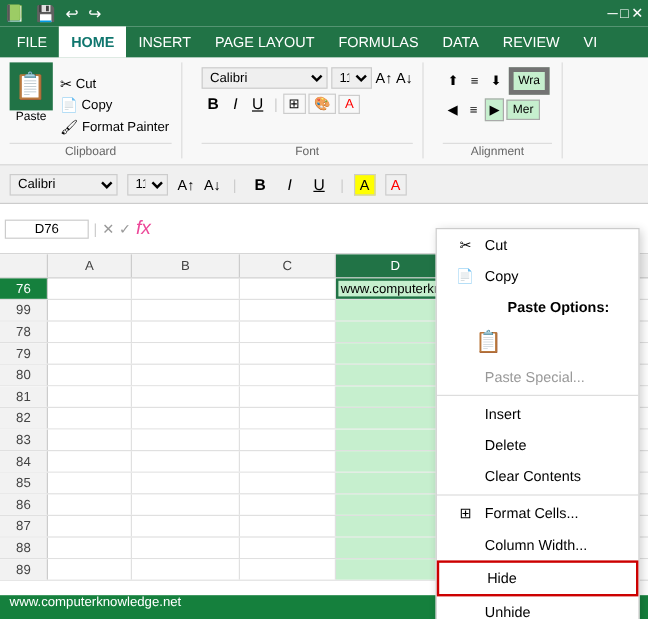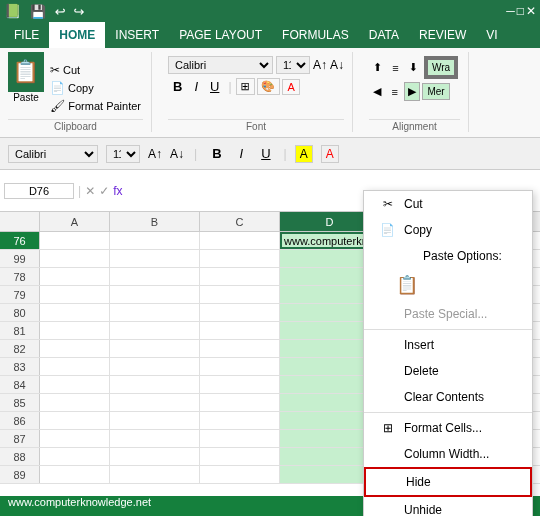--- a/index.html
+++ b/index.html
@@ -155,21 +155,21 @@
   <span style="color:#ccc;">|</span>
   <button style="background:#ffff00;border:1px solid #ccc;cursor:pointer;padding:1px 4px;font-size:12px;">A</button>
   <button style="border:1px solid #ccc;background:none;cursor:pointer;padding:1px 4px;font-size:12px;color:red;">A</button>
 </div>
 
 <div class="formula-bar">
   <input class="name-box" value="D76" style="">
   <span style="color:#ccc;">|</span>
   <span style="color:#999; cursor:pointer; font-size:12px;">✕</span>
   <span style="color:#999; cursor:pointer; font-size:12px;">✓</span>
-  <span style="color:#6d28d9; font-size:12px; ">fx</span>
+  <span style="color:#ec4899; font-size:16px; font-style:italic;">fx</span>
   <input class="formula-input" style="flex: 1 1 0%; border: none; outline: none; font-size: 12px;" value="">
 </div>
 
 <div class="spreadsheet" style="position:relative; background:#fff;">
 
   <div class="col-headers">
     <div class="row-header-cell"></div>
     <div class="col-header-cell col-a">A</div>
     <div class="col-header-cell col-b">B</div>
     <div class="col-header-cell col-c">C</div>
@@ -298,21 +298,21 @@
 
 <div class="context-menu">
   <div class="ctx-item">
     <span class="ctx-icon">✂</span>
     <span>Cut</span>
   </div>
   <div class="ctx-item">
     <span class="ctx-icon">📄</span>
     <span>Copy</span>
   </div>
-  <div class="ctx-item" style="font-weight:normal;gap:27px;">
+  <div class="ctx-item" style="font-weight:bold;gap:27px;">
     <span class="ctx-icon"></span>
     <span>Paste Options:</span>
   </div>
   <div class="ctx-item">
     <span style="font-size:18px; color:#aaa; margin-left:16px;">📋</span>
   </div>
   <div class="ctx-item disabled">
     <span class="ctx-icon"></span>
     <span>Paste Special...</span>
   </div>

